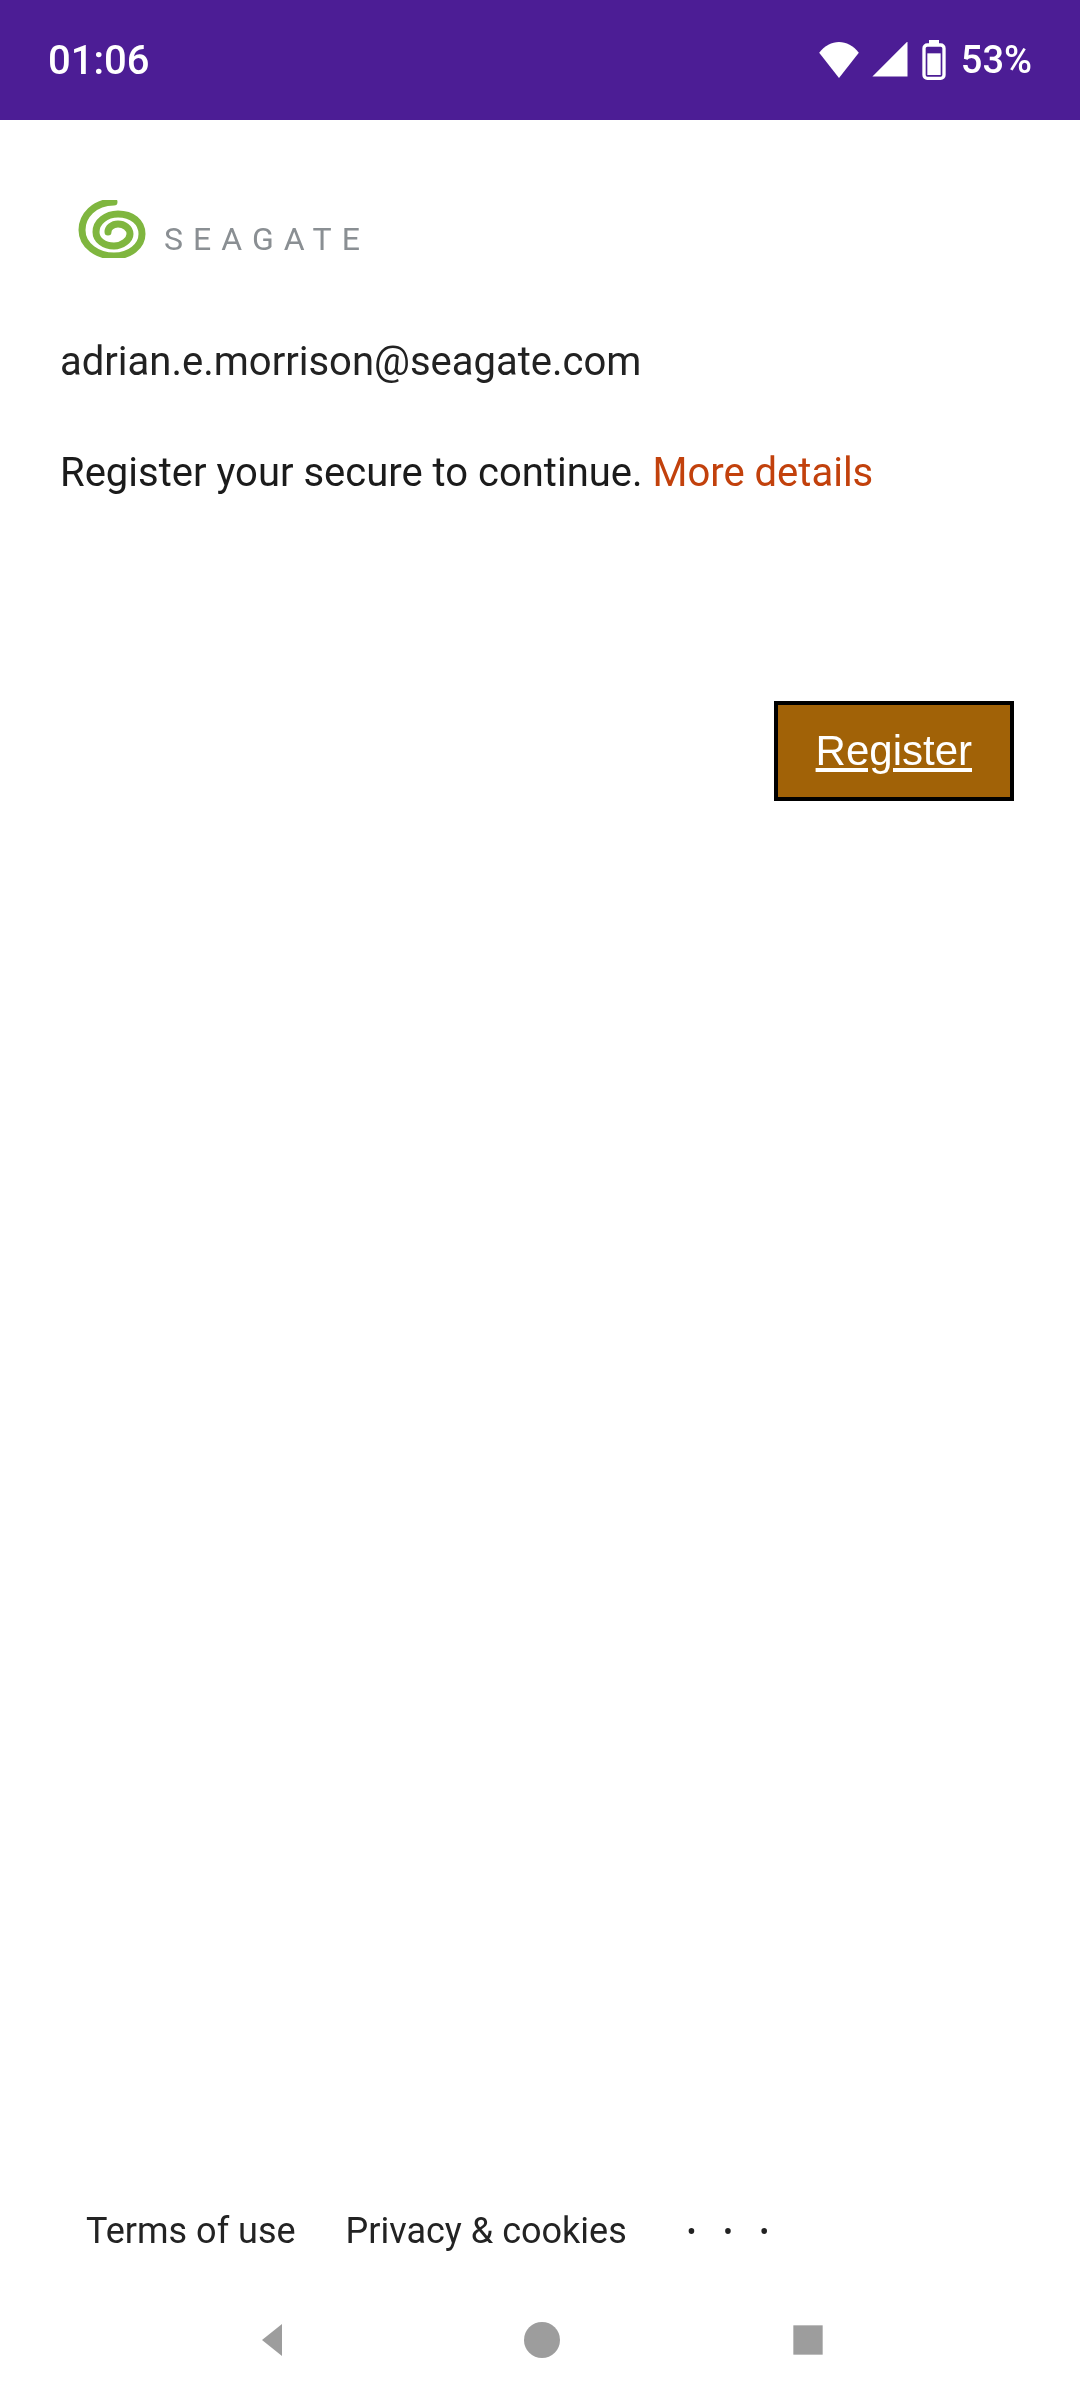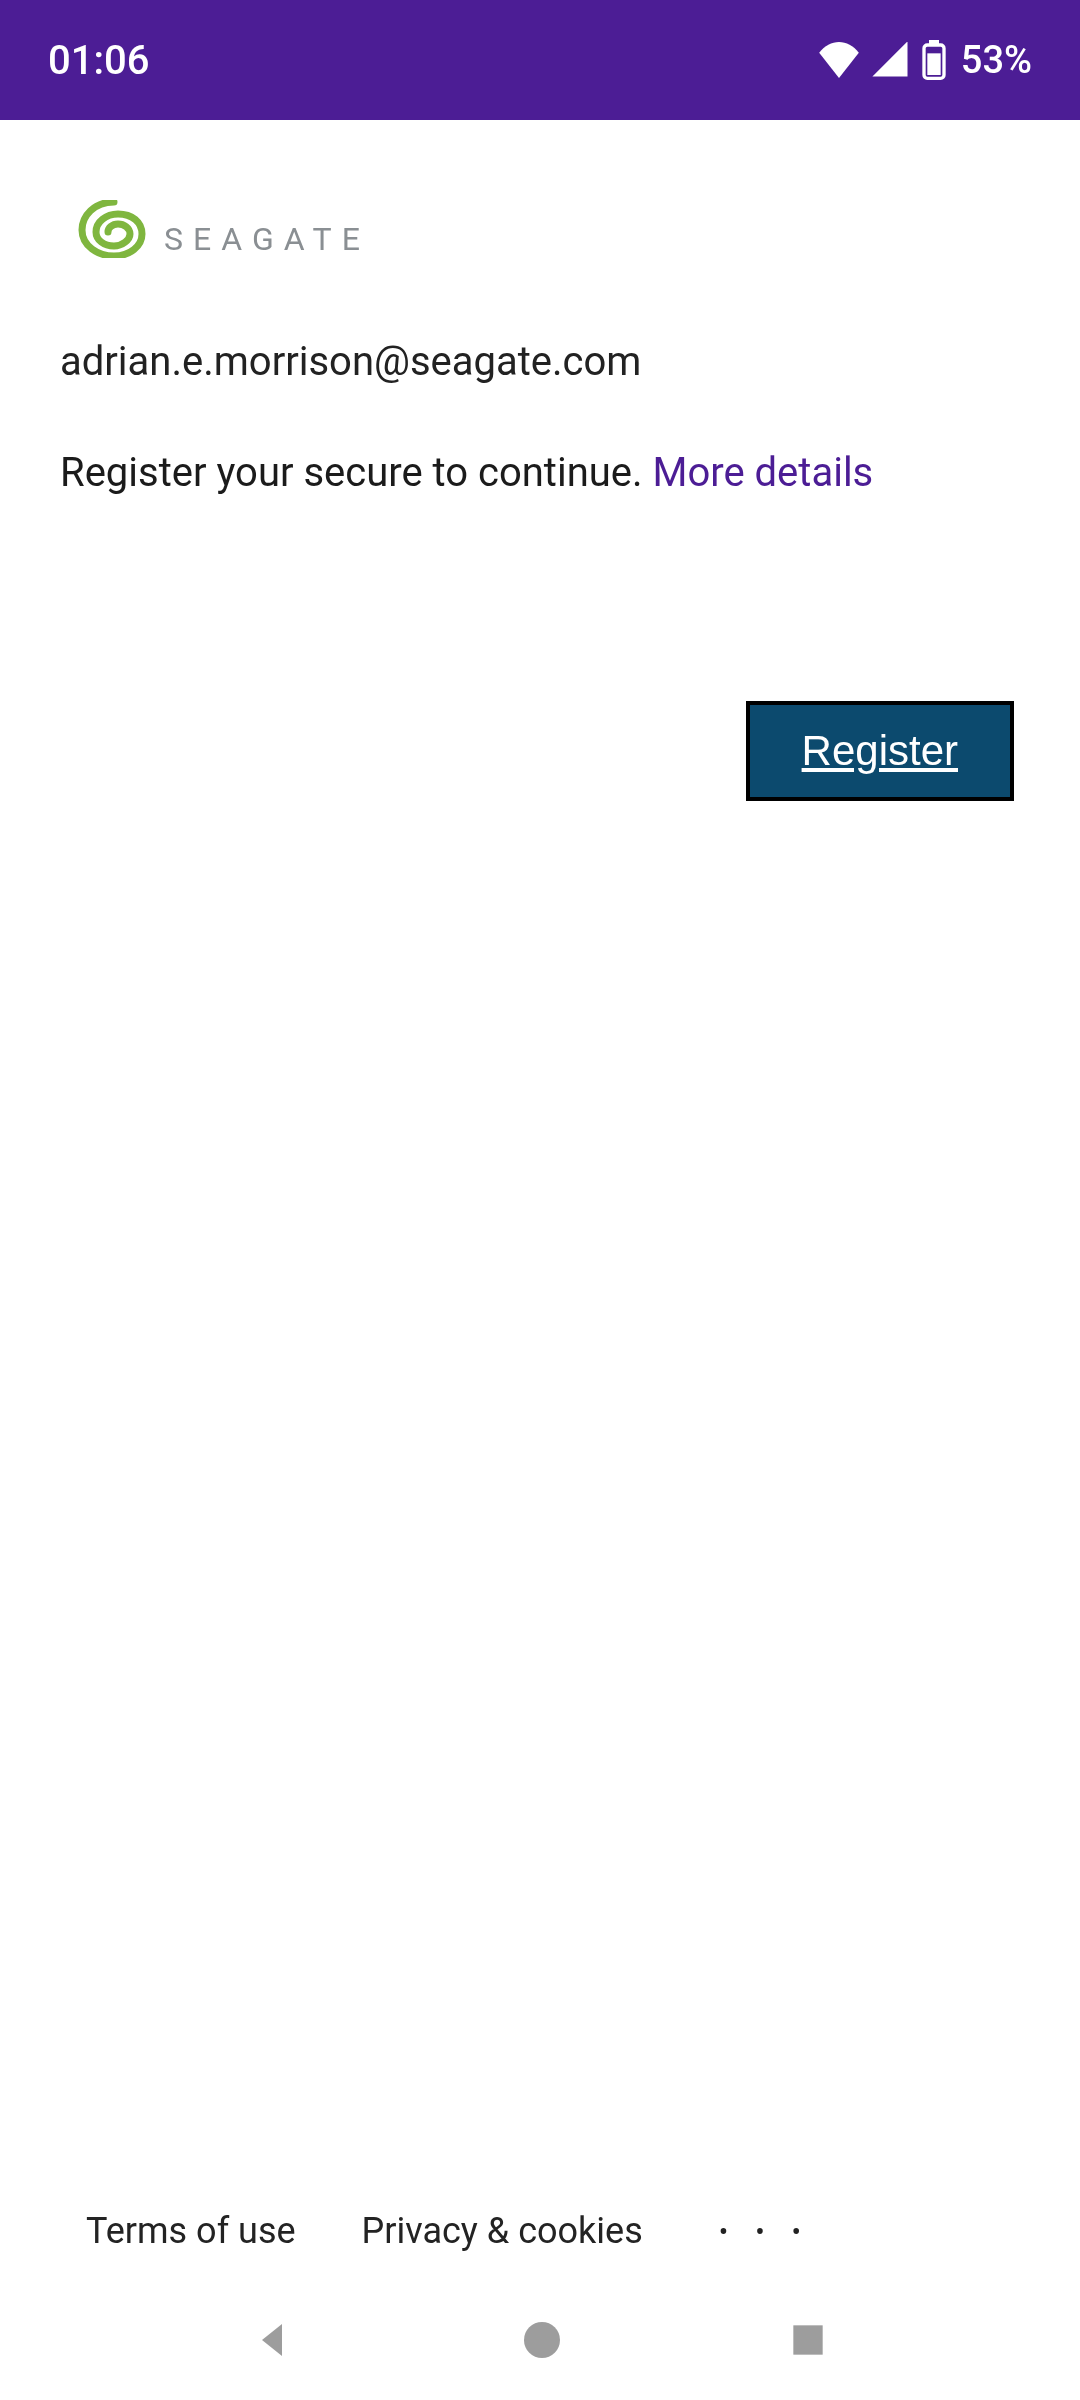--- a/index.html
+++ b/index.html
@@ -20,38 +20,38 @@
     .status-batt-text { font-size: 38px; font-weight: 500; margin-left: 4px; }
     .content {
       padding: 80px 60px 0 60px;
     }
     .logo-row { display: flex; align-items: flex-end; gap: 14px; margin-bottom: 80px; margin-left: 18px; }
     .logo-swirl { width: 72px; height: 58px; }
     .logo-text { font-size: 32px; letter-spacing: 10px; color: #8a8f93; font-weight: 400; }
     .email { font-size: 40px; color: #222; margin-bottom: 60px; }
     .heading { font-size: 60px; font-weight: 700; color: #1b1b1b; line-height: 1.15; margin-bottom: 50px; }
     .subtext { font-size: 40px; color: #1b1b1b; line-height: 1.4; }
-    .subtext a { color: #4c1d95; text-decoration: none; }
+    .subtext a { color: #c2410c; text-decoration: none; }
     .register-wrap { display: flex; justify-content: flex-end; margin-top: 200px; padding-right: 6px; }
     .register-btn {
-      background: #0c4a6e;
+      background: #a16207;
       color: #fff;
       font-size: 42px;
-      padding: 22px 52px;
+      padding: 22px 38px;
       border: 4px solid #000;
       text-decoration: underline;
       cursor: pointer;
     }
     .footer {
       position: absolute;
       left: 0; right: 0;
       top: 2210px;
       display: flex;
       align-items: center;
-      gap: 66px;
+      gap: 50px;
       padding-left: 86px;
       color: #232323;
       font-size: 36px;
     }
     .footer a { color: #232323; text-decoration: none; }
     .footer-dots { letter-spacing: 10px; font-size: 28px; color: #222; padding-left: 10px; }
     .nav-bar {
       position: absolute;
       left: 0; right: 0; bottom: 0;
       height: 120px;

